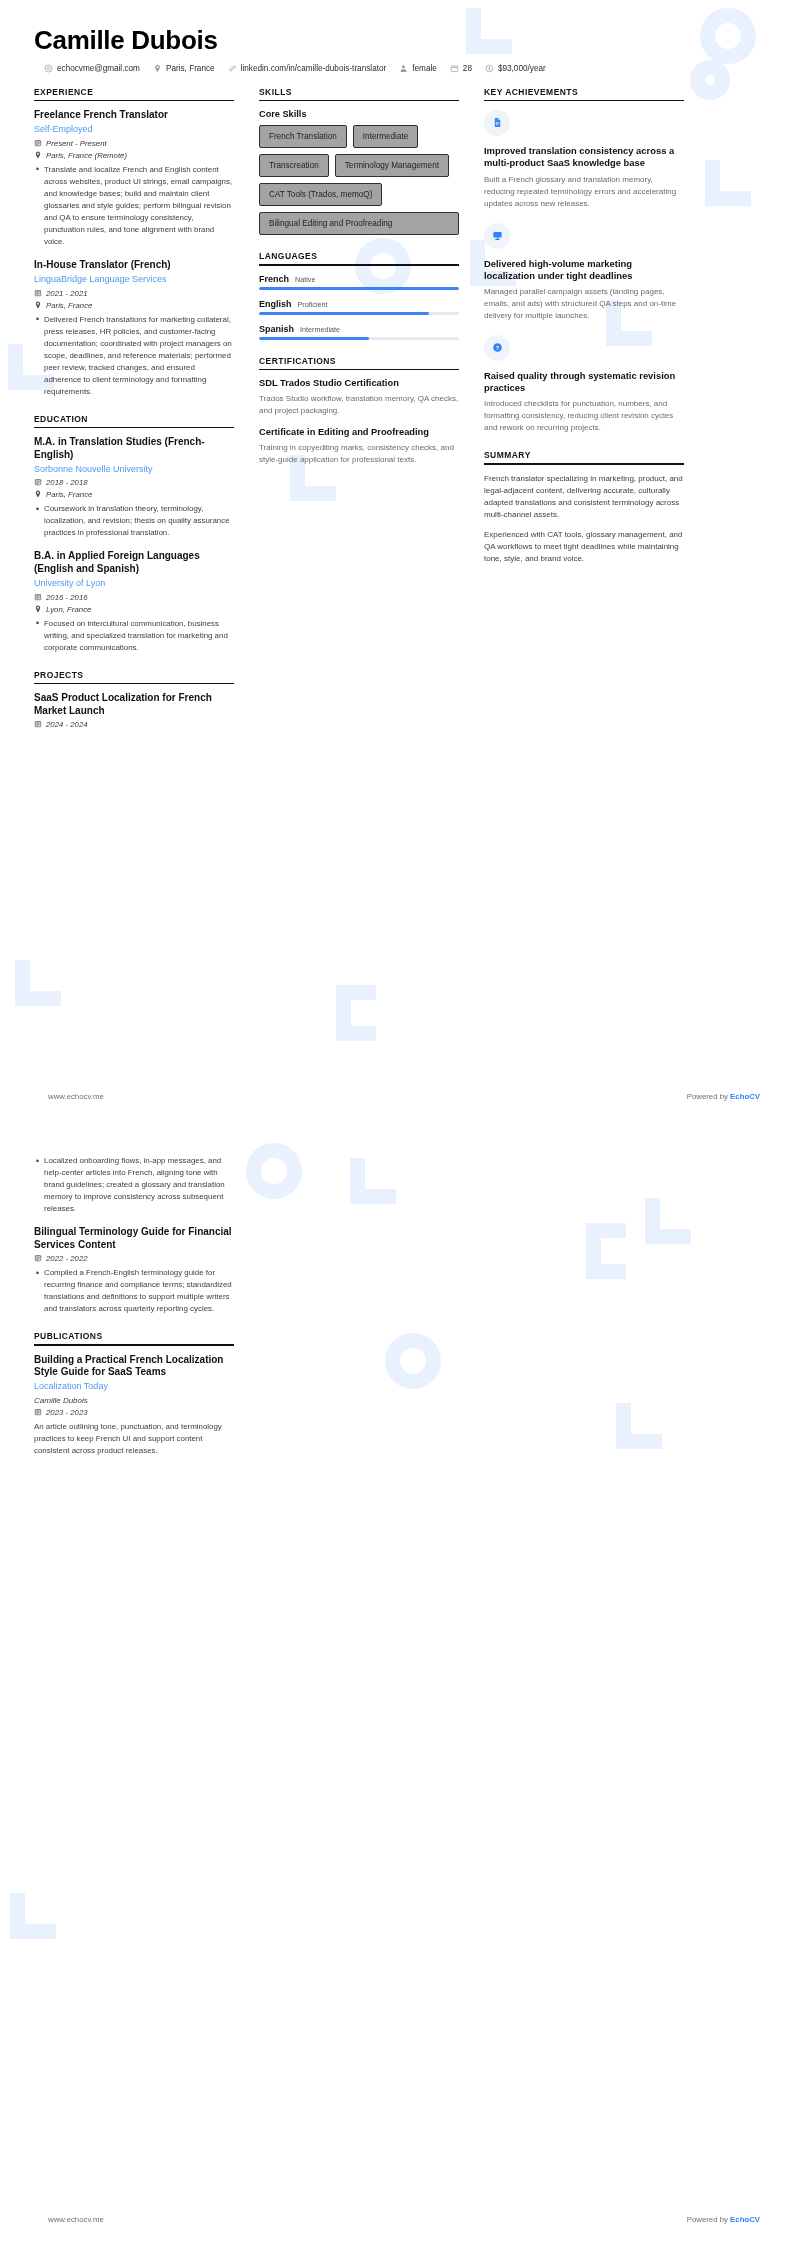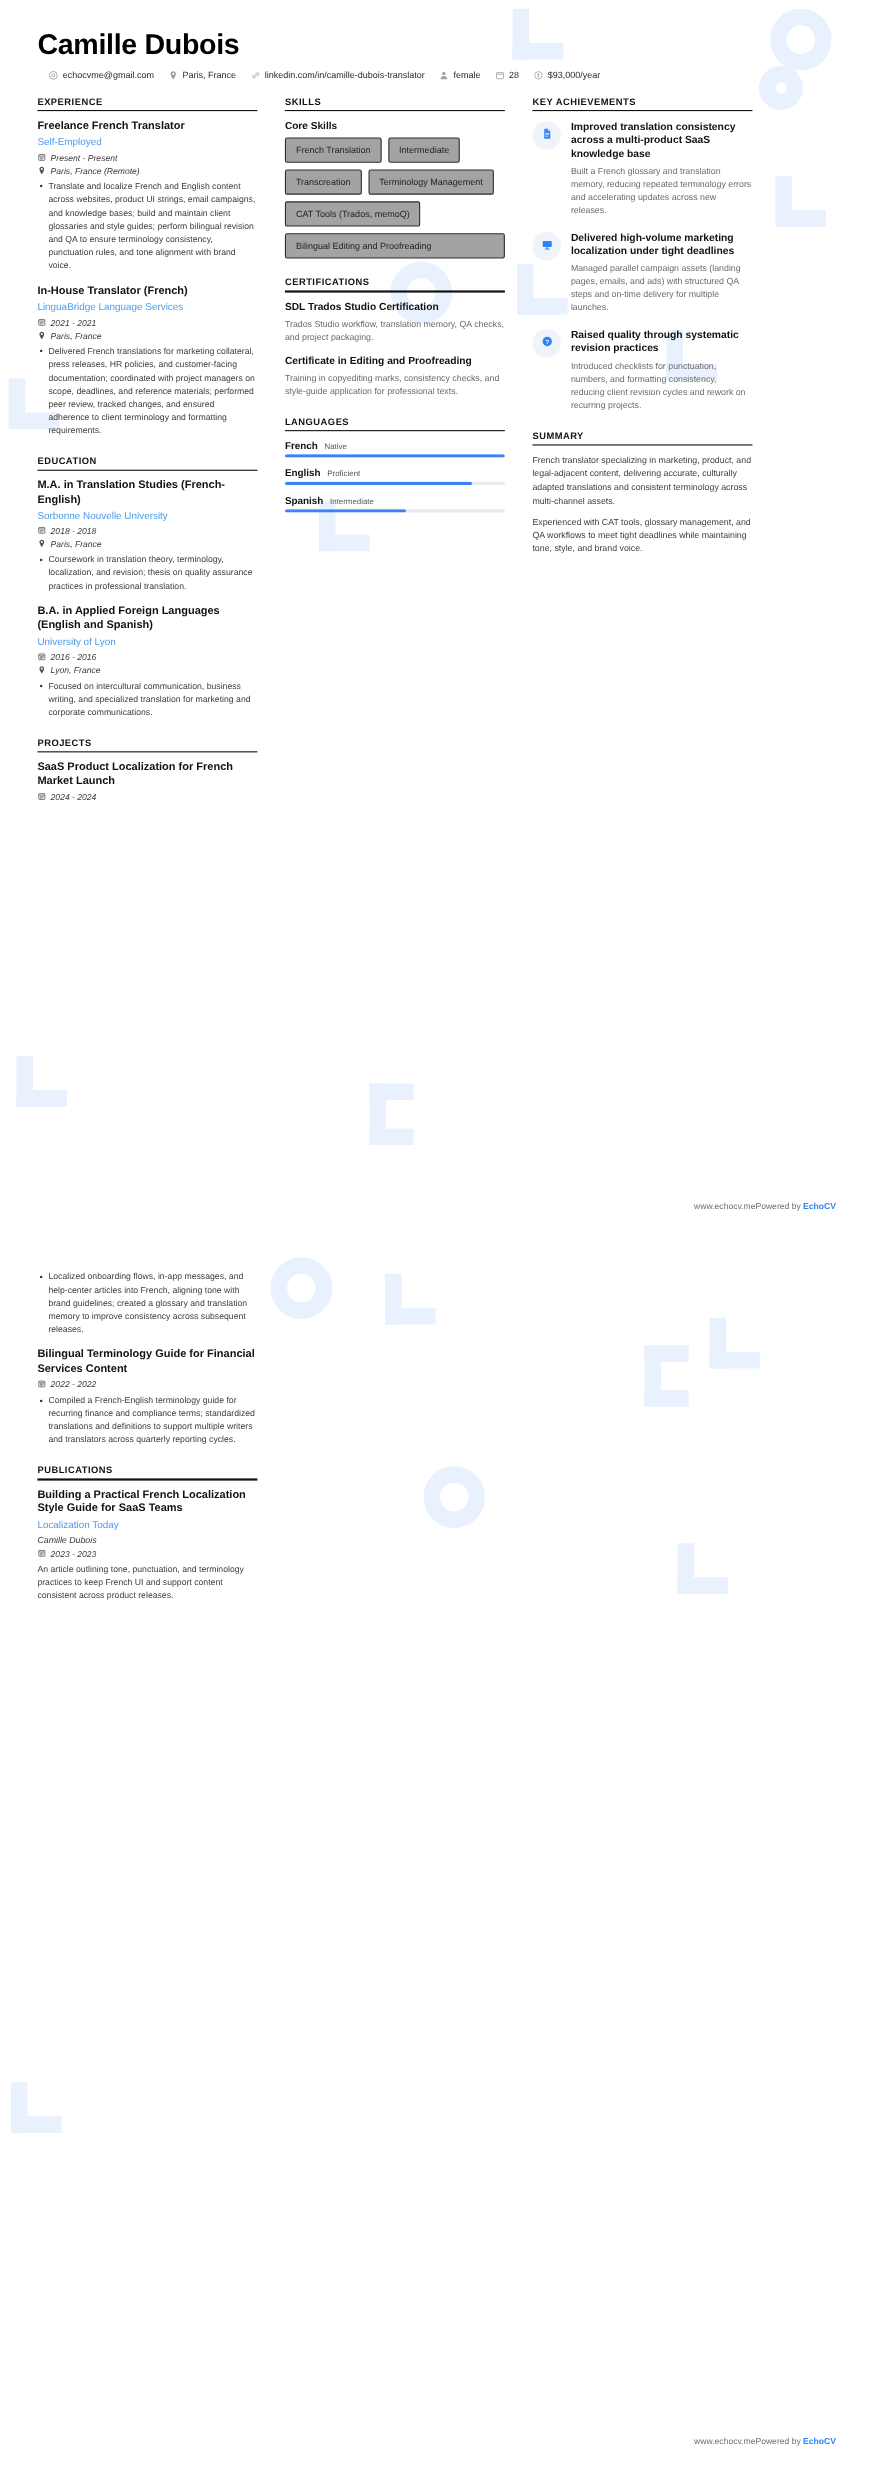--- a/index.html
+++ b/index.html
@@ -237,20 +237,21 @@
     left: 0; top: 0; bottom: 0;
     background: #3b82f6;
     border-radius: 2px;
   }
 
   
   .ach {
     display: flex;
     gap: 9px;
     margin-bottom: 12px;
+    flex-direction: column;
   }
   .ach-badge {
     width: 26px;
     height: 26px;
     flex: 0 0 26px;
     border-radius: 50%;
     background: #eff4fa;
     display: flex;
     align-items: center;
     justify-content: center;
@@ -275,25 +276,25 @@
   .summary-p {
     font-size: 8px;
     color: #3d3d3d;
     line-height: 1.52;
     margin-bottom: 7px;
   }
 
   
   .footer {
     position: absolute;
-    left: 20px;
+    left: 48px;
     right: 34px;
     bottom: 22px;
     display: flex;
-    justify-content: flex-end;
+    justify-content: space-between;
     align-items: center;
     font-size: 7.8px;
     color: #6f6f6f;
     z-index: 3;
   }
   .footer .brand { color: #6f6f6f; }
   .footer .brand b { color: #2f81f7; font-weight: bold; }
 
   
   .page2 .page-inner { padding-top: 28px; }
@@ -527,34 +528,20 @@
             <div class="chip">French Translation</div>
             <div class="chip">Intermediate</div>
             <div class="chip">Transcreation</div>
             <div class="chip">Terminology Management</div>
             <div class="chip">CAT Tools (Trados, memoQ)</div>
             <div class="chip wide">Bilingual Editing and Proofreading</div>
           </div>
         </div>
 
         <div class="sect">
-          <div class="sect-title">CERTIFICATIONS</div>
-          <div class="sect-rule"></div>
-
-          <div class="cert">
-            <div class="cert-name">SDL Trados Studio Certification</div>
-            <div class="cert-desc">Trados Studio workflow, translation memory, QA checks, and project packaging.</div>
-          </div>
-          <div class="cert">
-            <div class="cert-name">Certificate in Editing and Proofreading</div>
-            <div class="cert-desc">Training in copyediting marks, consistency checks, and style-guide application for professional texts.</div>
-          </div>
-        </div>
-
-        <div class="sect">
           <div class="sect-title">LANGUAGES</div>
           <div class="sect-rule"></div>
 
           <div class="lang">
             <div class="lang-head">
               <span class="lang-name">French</span>
               <span class="lang-level">Native</span>
             </div>
             <div class="lang-bar">
               <div class="lang-fill" style="width:100%"></div>
@@ -572,20 +559,34 @@
           </div>
 
           <div class="lang">
             <div class="lang-head">
               <span class="lang-name">Spanish</span>
               <span class="lang-level">Intermediate</span>
             </div>
             <div class="lang-bar">
               <div class="lang-fill" style="width:55%"></div>
             </div>
+          </div>
+        </div>
+
+        <div class="sect">
+          <div class="sect-title">CERTIFICATIONS</div>
+          <div class="sect-rule"></div>
+
+          <div class="cert">
+            <div class="cert-name">SDL Trados Studio Certification</div>
+            <div class="cert-desc">Trados Studio workflow, translation memory, QA checks, and project packaging.</div>
+          </div>
+          <div class="cert">
+            <div class="cert-name">Certificate in Editing and Proofreading</div>
+            <div class="cert-desc">Training in copyediting marks, consistency checks, and style-guide application for professional texts.</div>
           </div>
         </div>
 
       </div>
 
       <div class="col-right">
 
         <div class="sect">
           <div class="sect-title">KEY ACHIEVEMENTS</div>
           <div class="sect-rule"></div>

